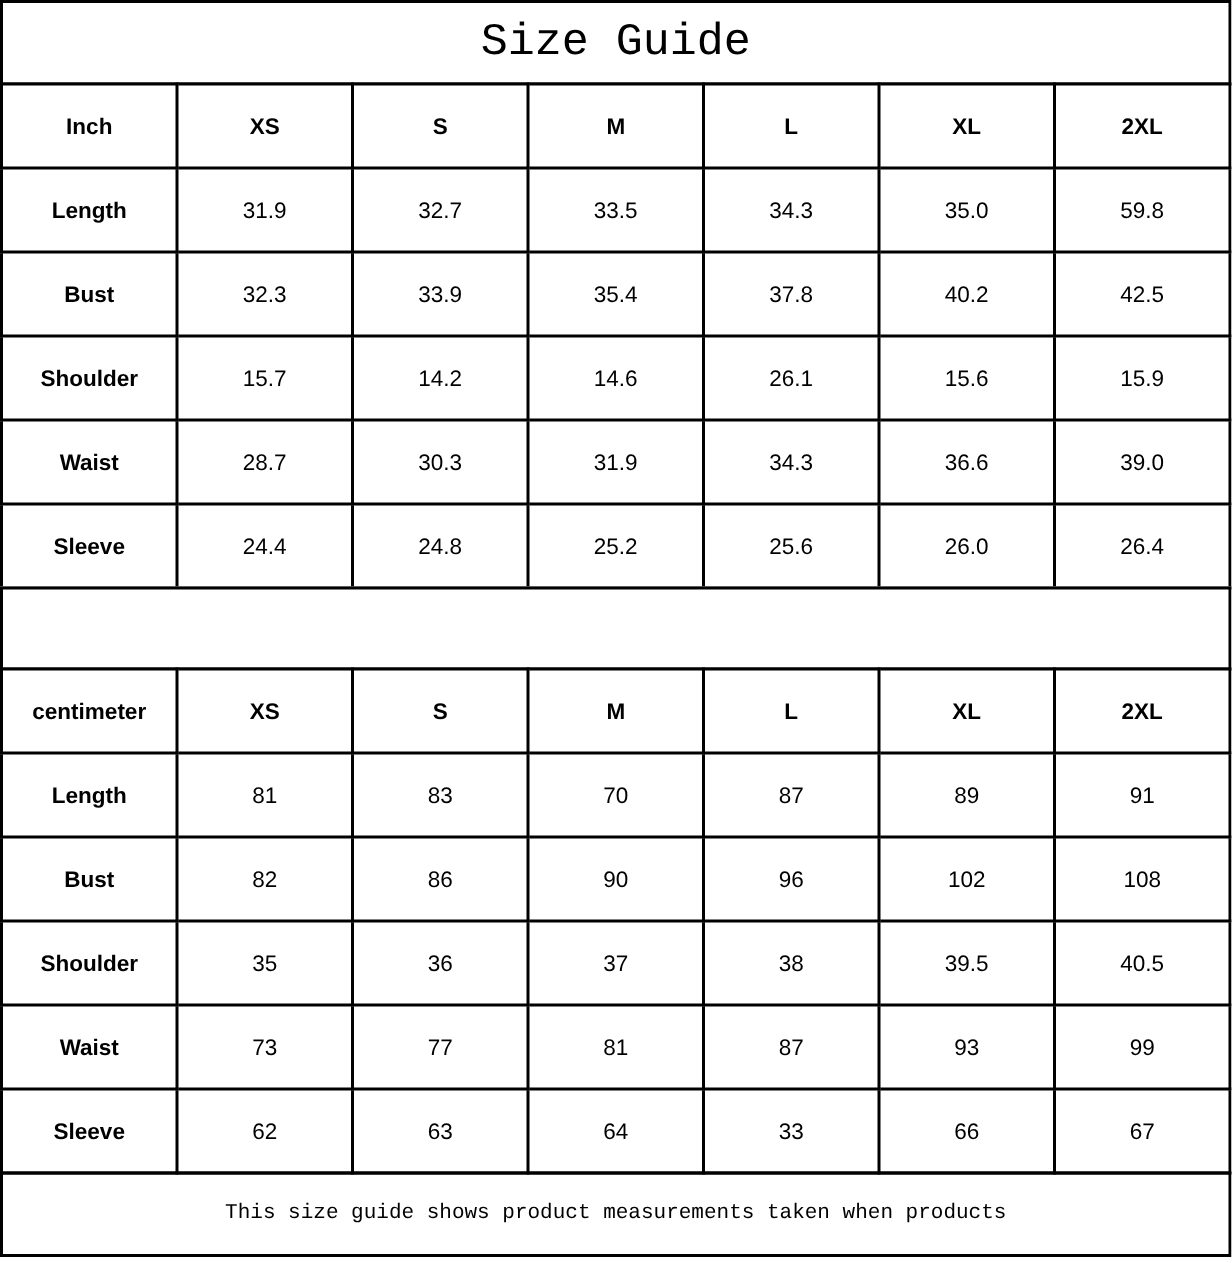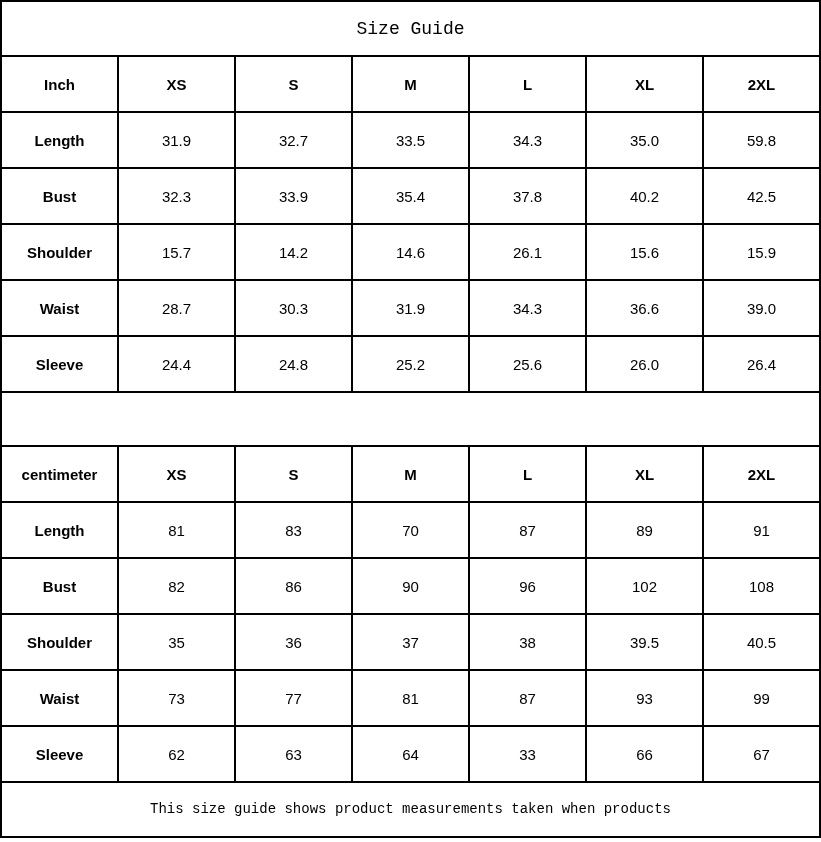--- a/index.html
+++ b/index.html
@@ -15,21 +15,21 @@
   }
   .title-row {
     border: 2px solid #000000;
     height: 57px;
     display: flex;
     align-items: center;
     justify-content: center;
   }
   .title-text {
     font-family: "Liberation Mono", "DejaVu Sans Mono", monospace;
-    font-size: 18px;
+    font-size: 30px;
     font-weight: 400;
     letter-spacing: 0px;
     white-space: pre;
   }
   table.size-table {
     width: 100%;
     border-collapse: collapse;
     table-layout: fixed;
     margin-top: -2px;
   }

